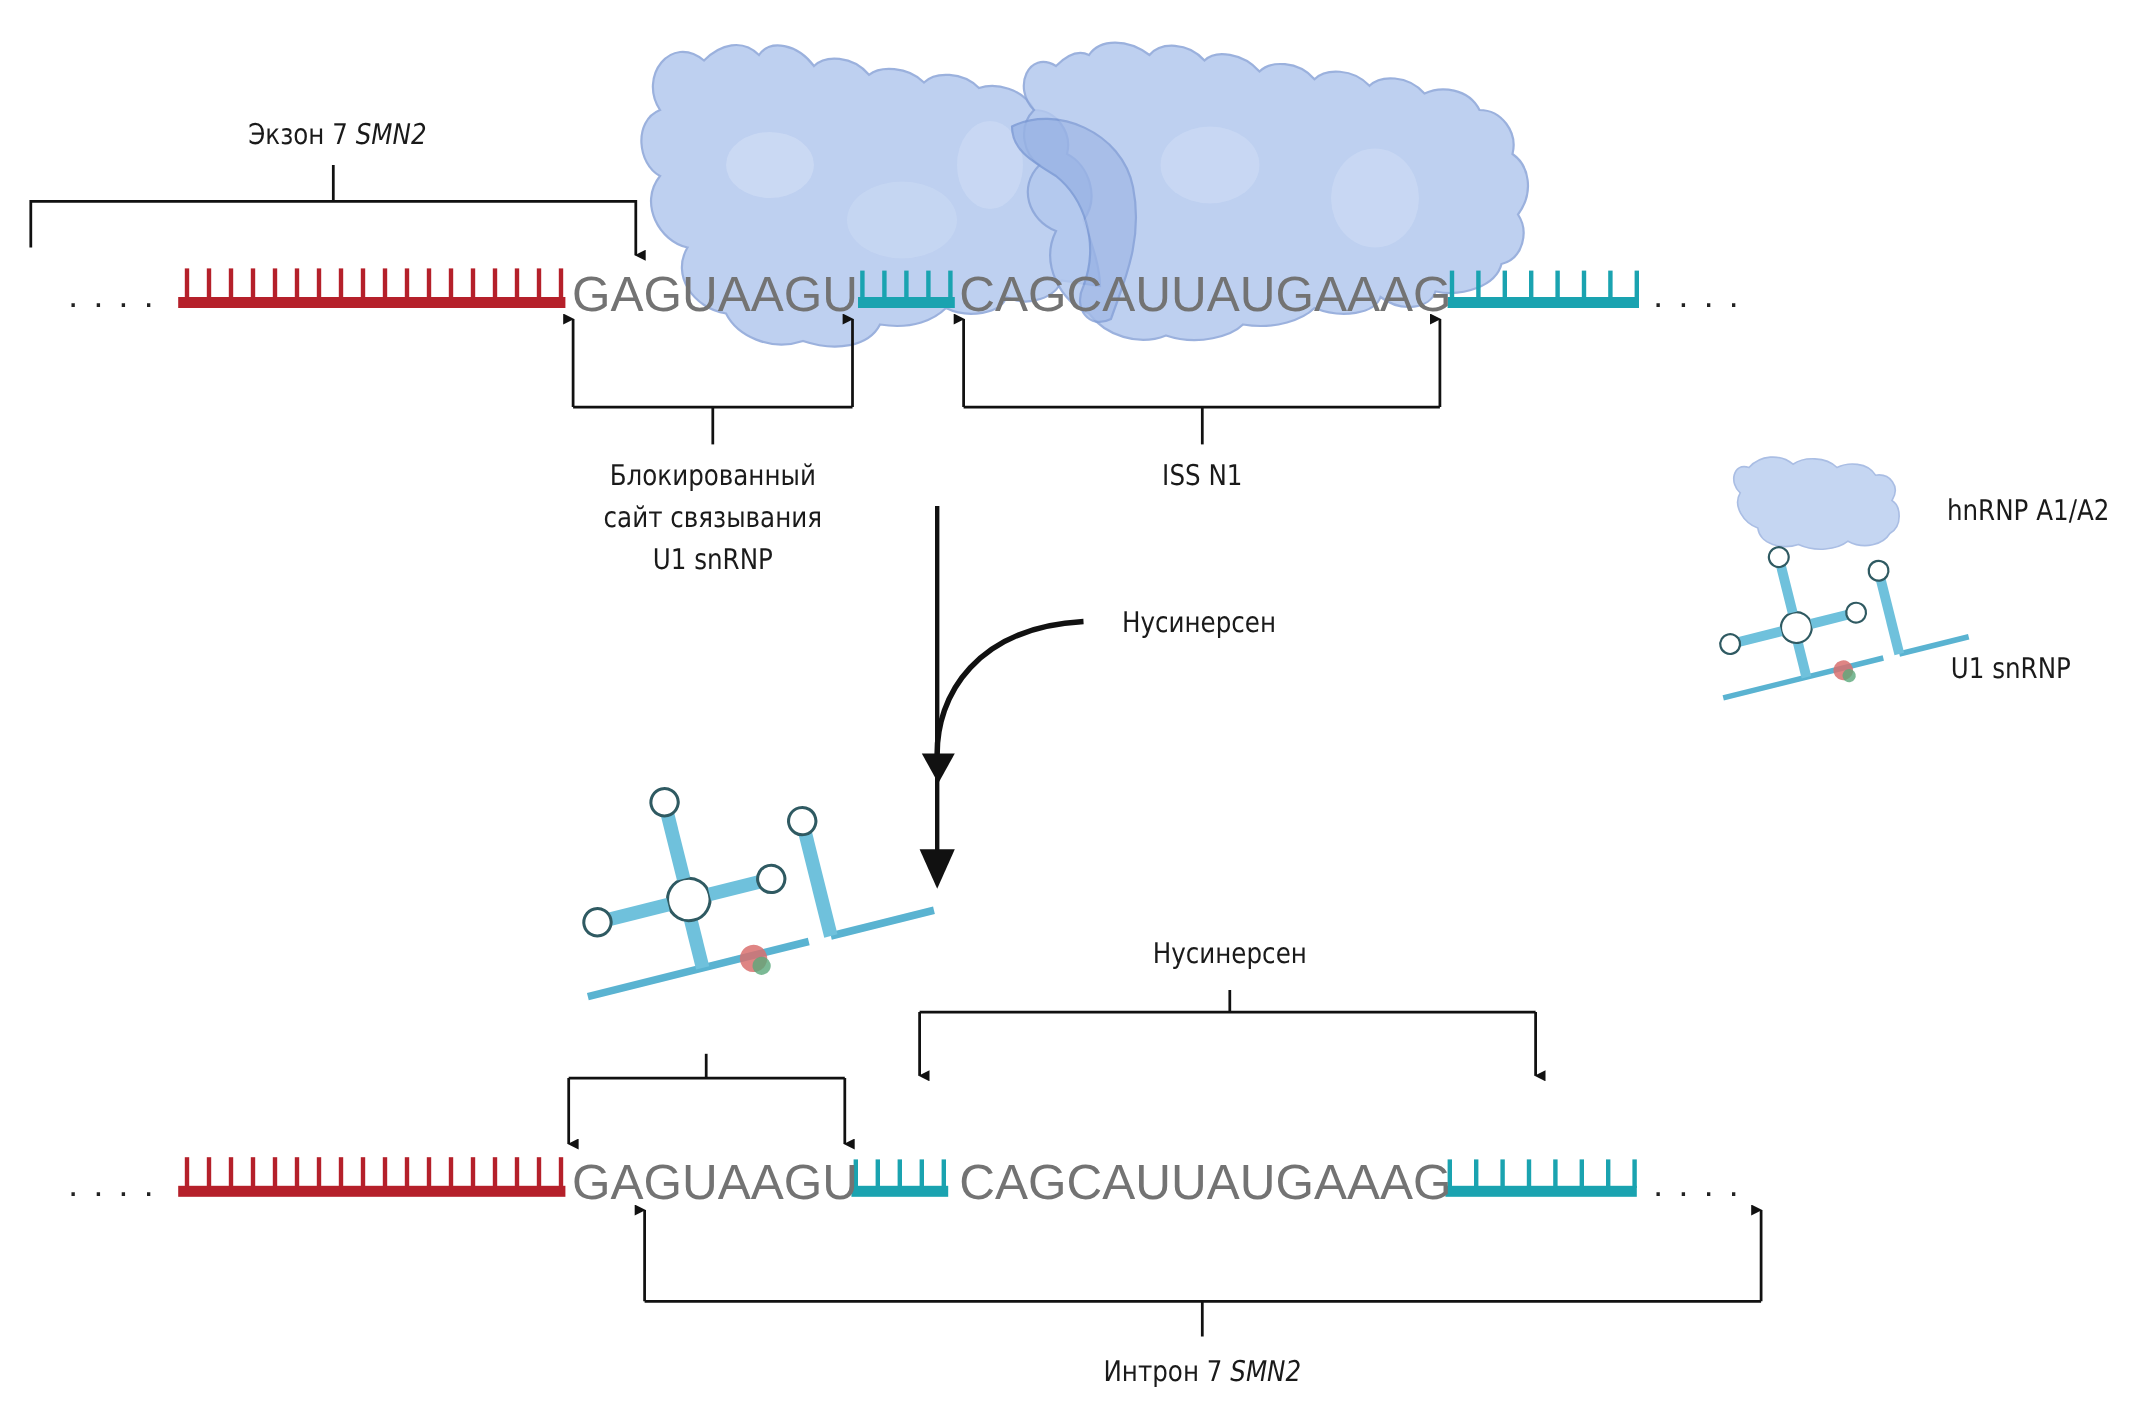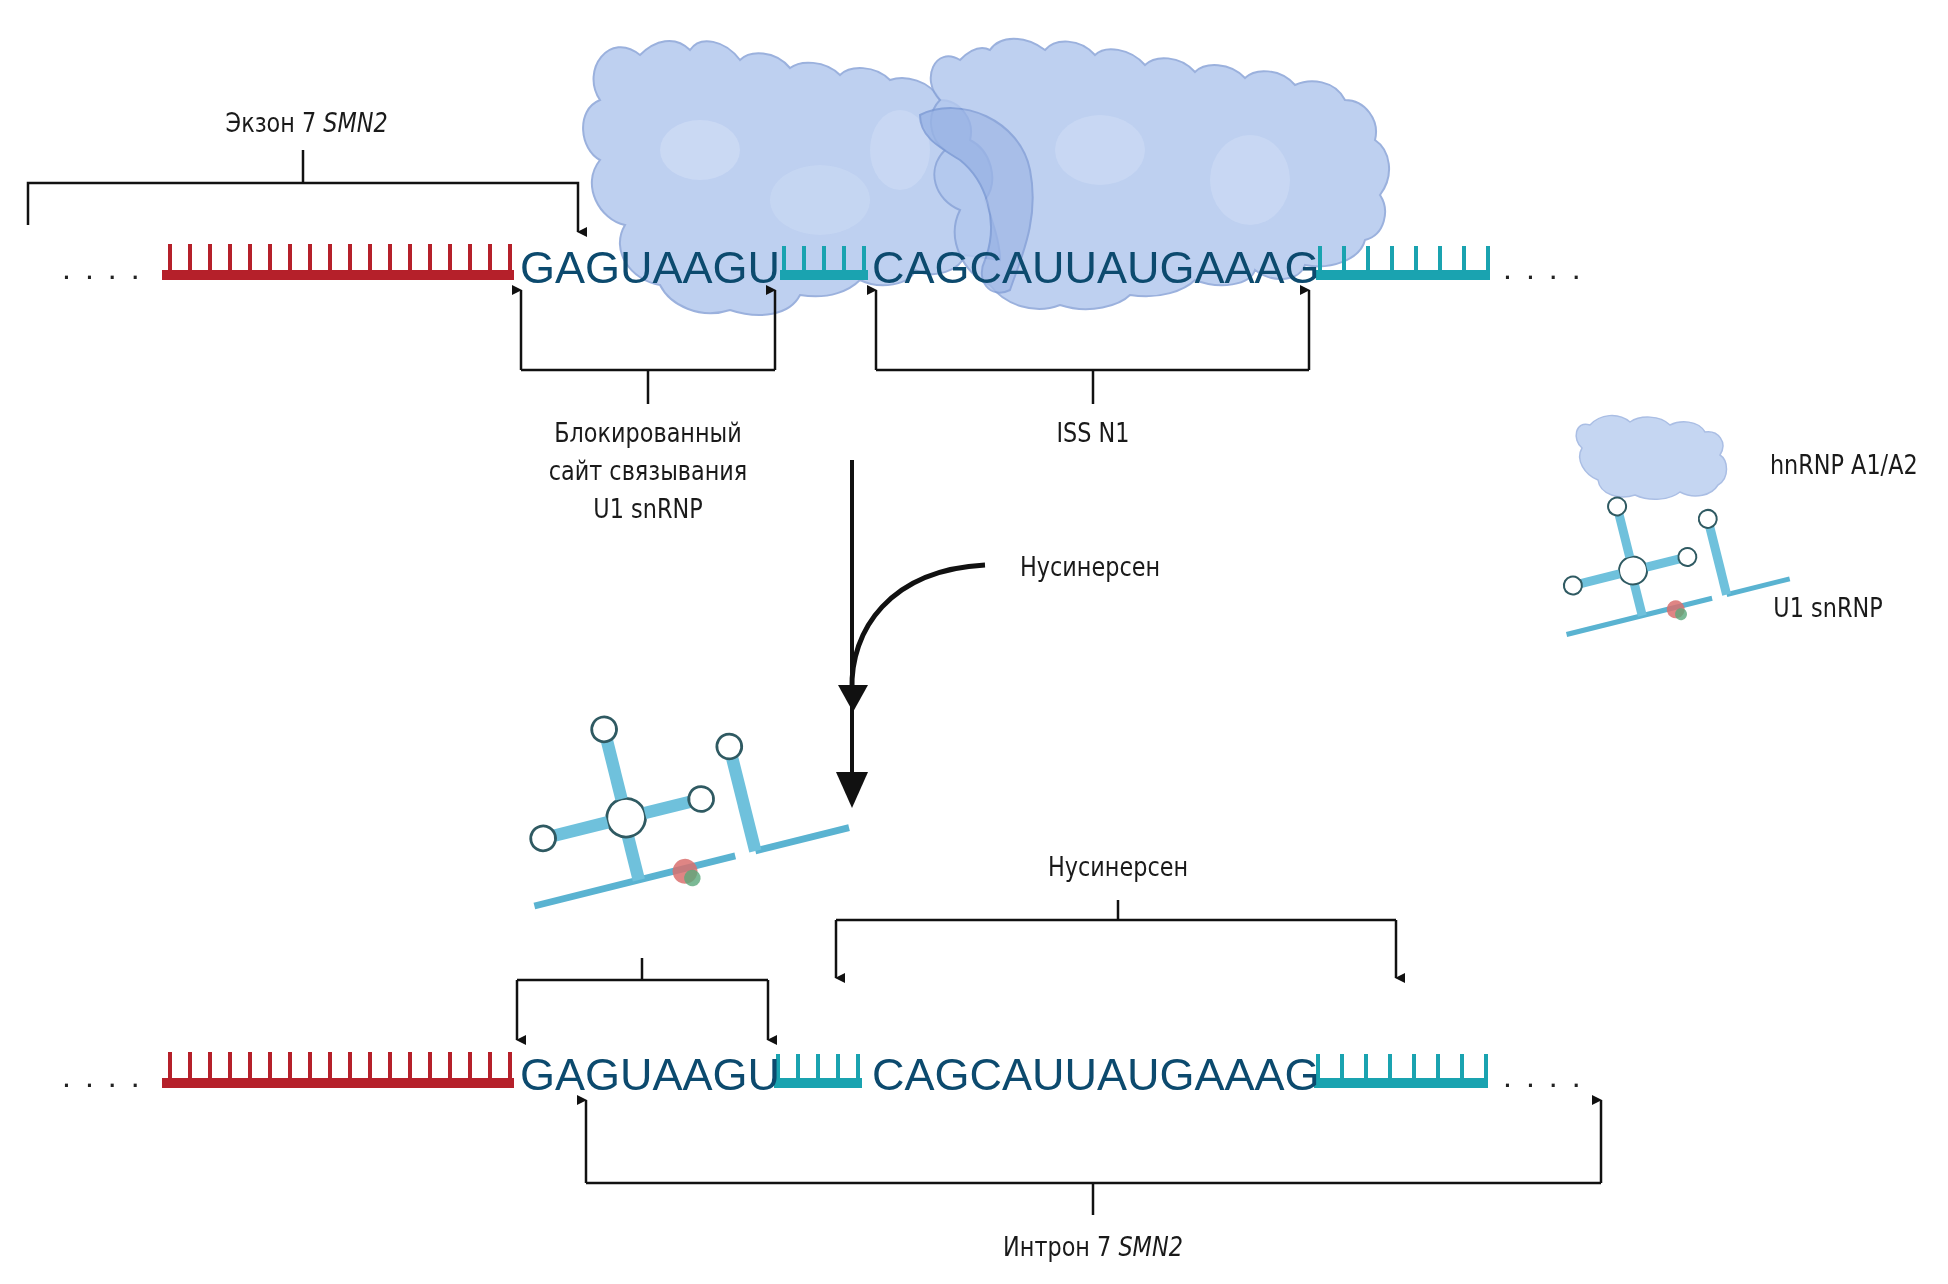--- a/index.html
+++ b/index.html
@@ -4,21 +4,21 @@
   <style>
     html, body { margin: 0; padding: 0; background: #ffffff; }
     body { width: 1948px; height: 1284px; position: relative; overflow: hidden;
            font-family: "Liberation Sans", sans-serif; color: #1a1a1a; }
     #stage { position: absolute; left: 0; top: 0; width: 1948px; height: 1284px; }
     .lbl { position: absolute; font-family: "DejaVu Sans", sans-serif; font-size: 26px;
            color: #1a1a1a; white-space: nowrap; transform: scaleX(0.86); transform-origin: center top;
            text-align: center; line-height: 38px; }
     .lbl i { font-style: italic; }
     .seq { position: absolute; font-family: "Liberation Sans", sans-serif; font-size: 45px;
-           letter-spacing: 0px; color: #0c4a6e; white-space: nowrap; line-height: 50px; }
+           letter-spacing: 0px; color: #737373; white-space: nowrap; line-height: 50px; }
     .seq.gold { color: #e8c35a; }
     .dots { position: absolute; font-family: "Liberation Sans", sans-serif; font-size: 32px;
             letter-spacing: 14px; color: #222; white-space: nowrap; }
   </style>
 </head>
 <body>
 
 <div id="stage">
 
   <svg width="1948" height="1284" viewBox="0 0 1948 1284" style="position:absolute;left:0;top:0">

